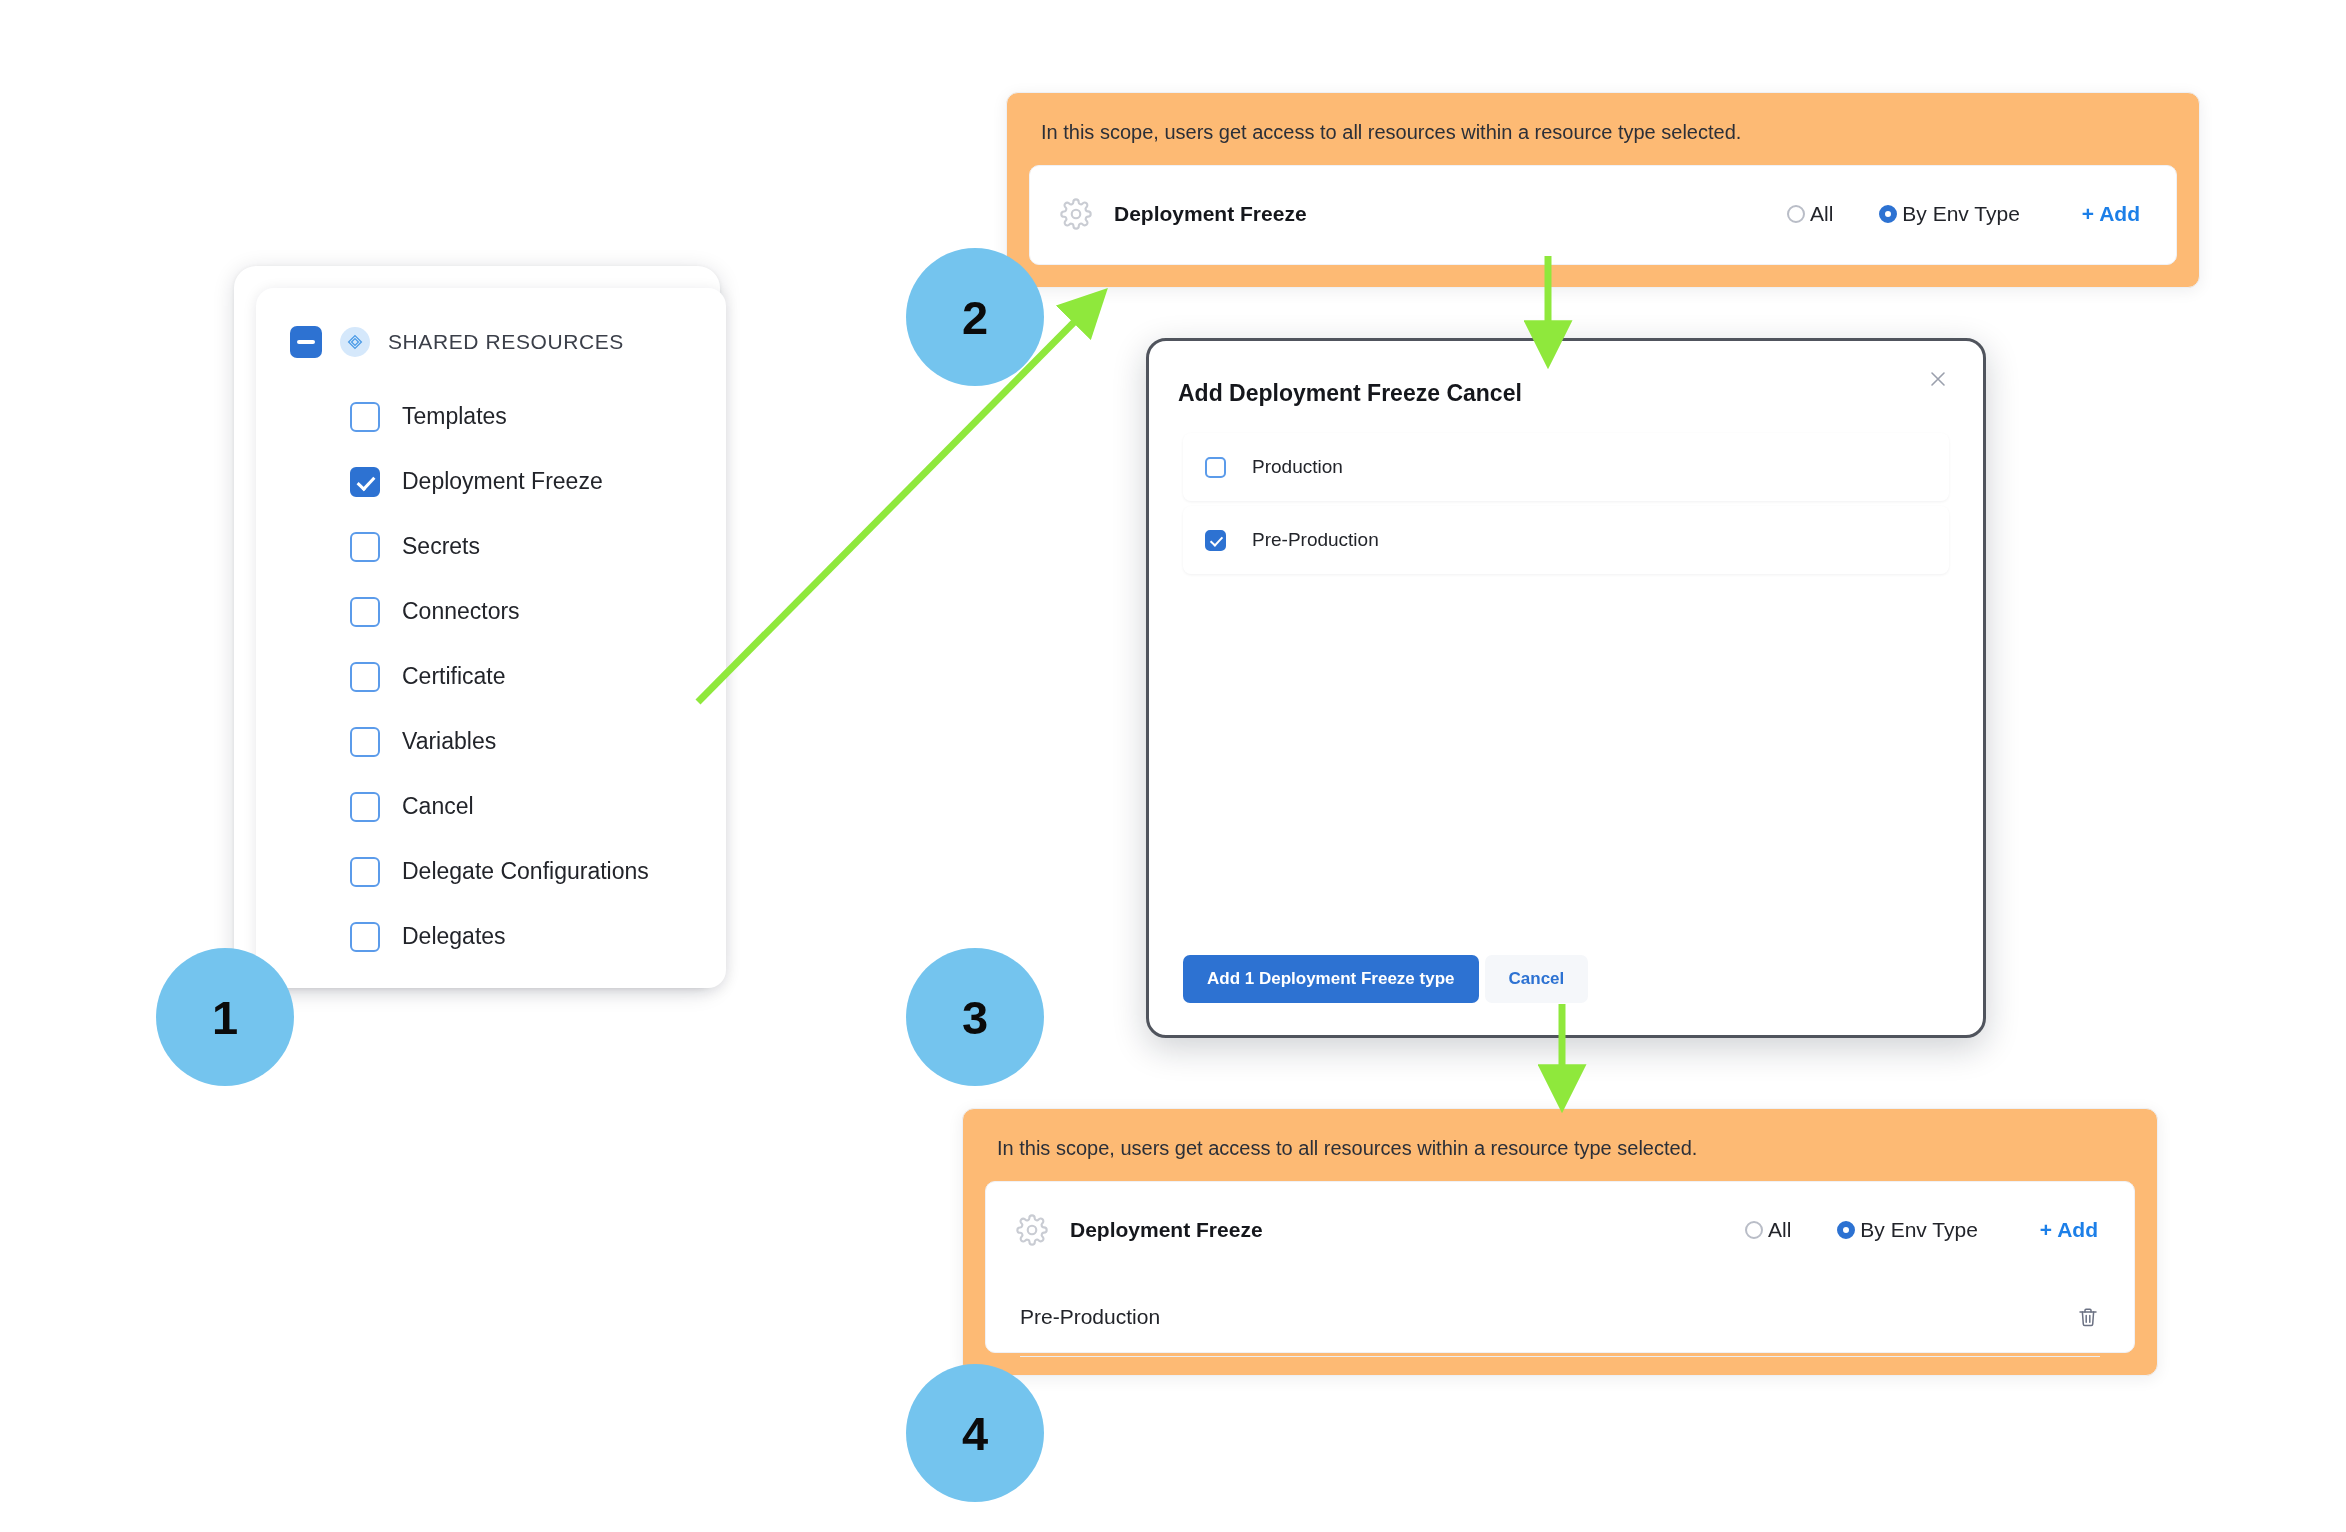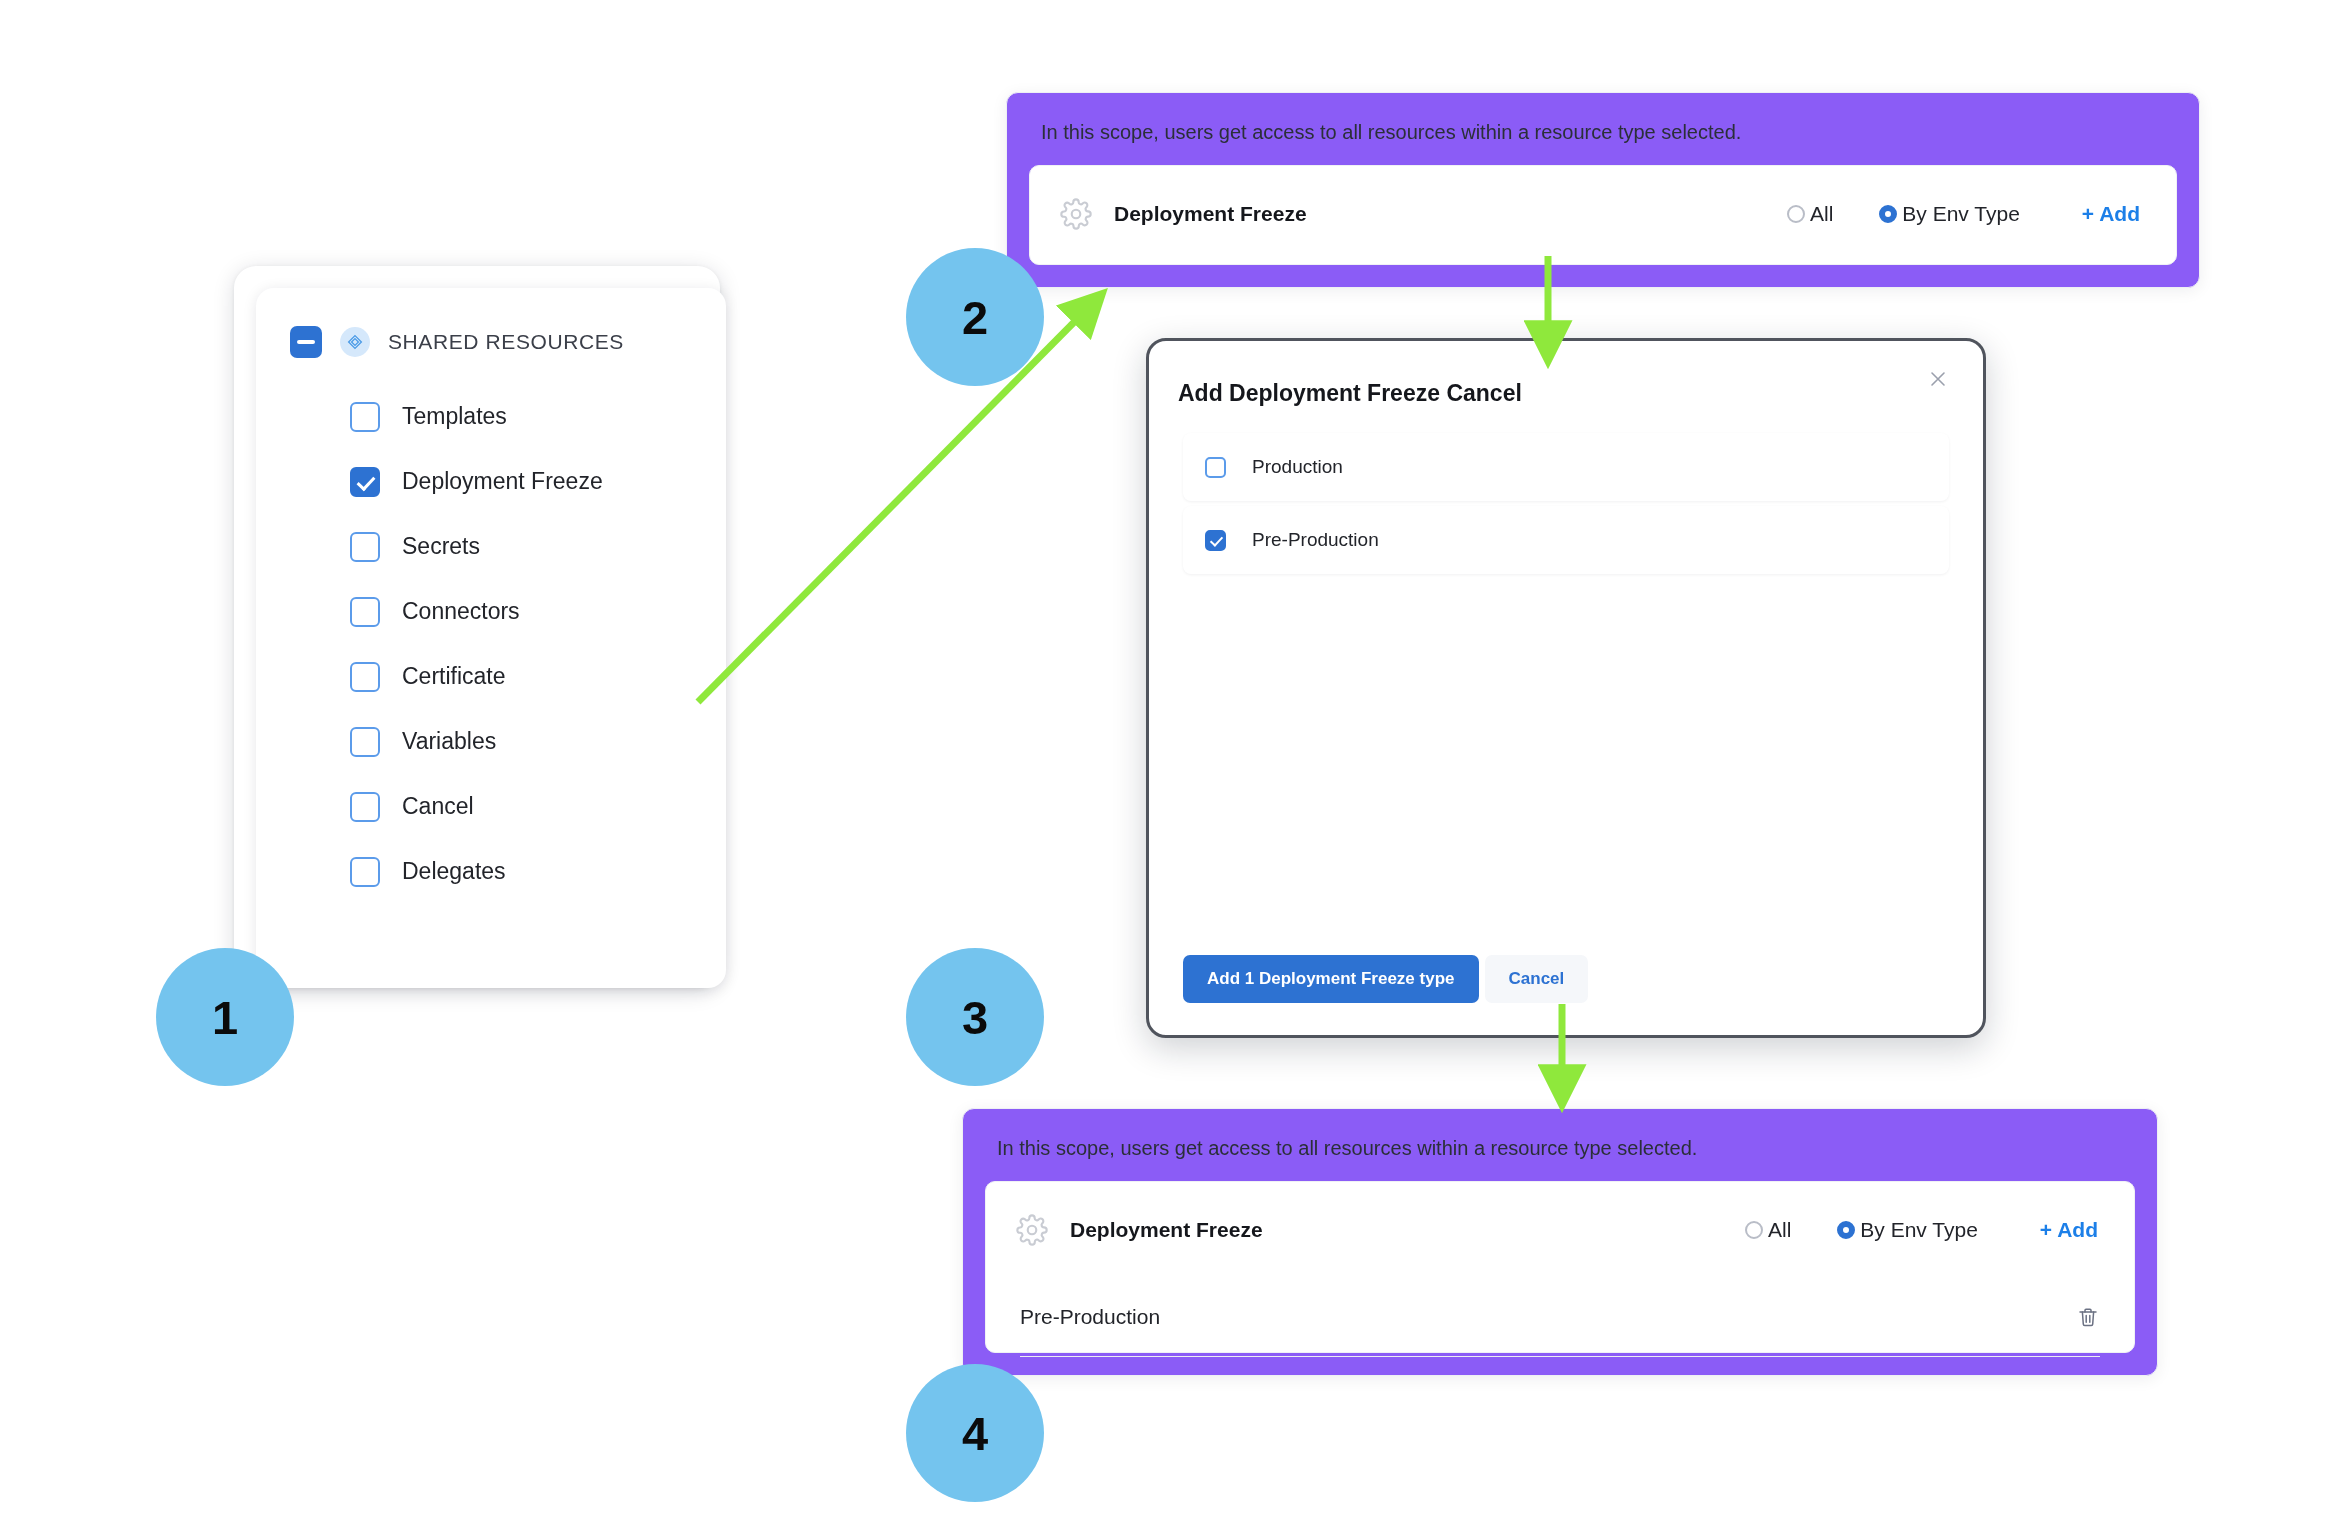--- a/index.html
+++ b/index.html
@@ -119,21 +119,21 @@
   }
   .tree-item-label {
     font-size: 23px;
     color: #22242a;
     white-space: nowrap;
   }
 
   
   .scope-panel {
     position: absolute;
-    background: #8b5cf6;
+    background: #fdba74;
     border: 1px solid #eef0f4;
     border-radius: 12px;
     box-shadow: 0 3px 16px rgba(17,24,39,0.07);
     box-sizing: border-box;
   }
   .scope-note {
     font-size: 20px;
     color: #2b2f38;
     padding: 28px 0 0 34px;
   }
@@ -362,20 +362,24 @@
       <div class="cb"></div>
       <span class="tree-item-label">Certificate</span>
     </div>
     <div class="tree-item">
       <div class="cb"></div>
       <span class="tree-item-label">Variables</span>
     </div>
     <div class="tree-item">
       <div class="cb"></div>
       <span class="tree-item-label">Cancel</span>
+    </div>
+    <div class="tree-item">
+      <div class="cb"></div>
+      <span class="tree-item-label">Delegate Configurations</span>
     </div>
     <div class="tree-item">
       <div class="cb"></div>
       <span class="tree-item-label">Delegates</span>
     </div>
   </div>
 
 </div>
 
 <div class="scope-panel" id="scope-before" style="left:1006px; top:92px; width:1194px; height:196px;">

